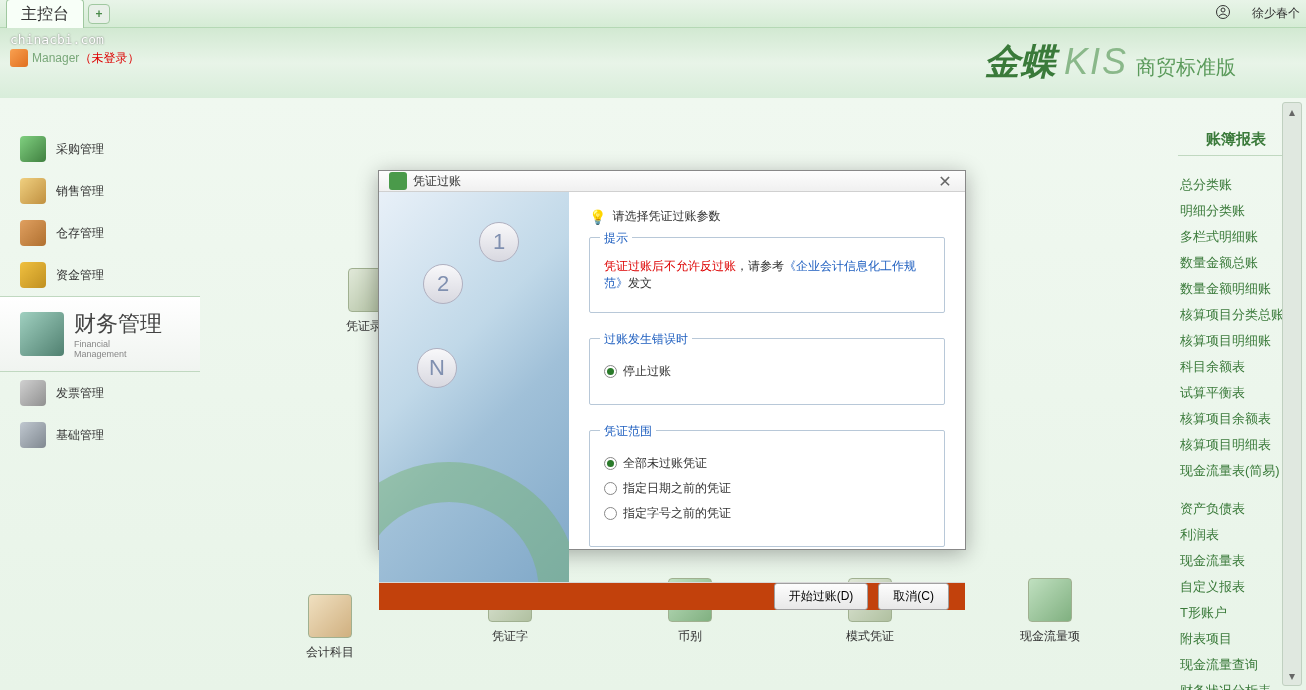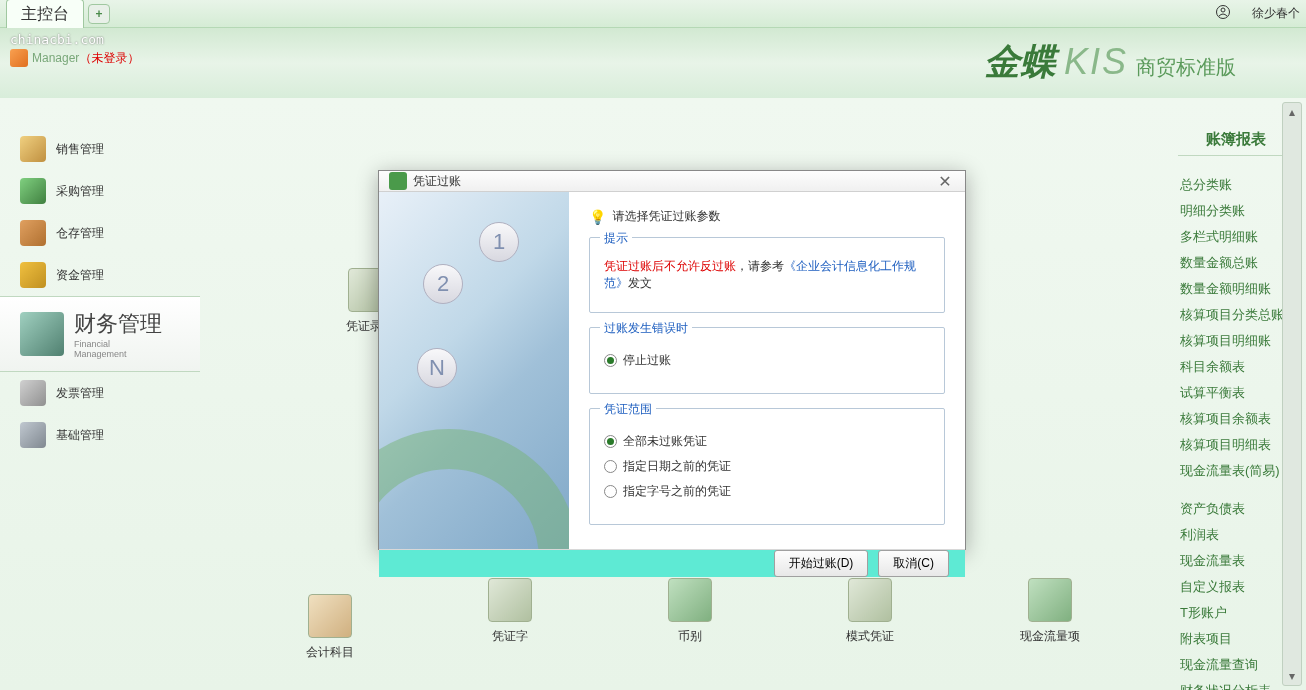--- a/index.html
+++ b/index.html
@@ -44,28 +44,28 @@
 .dlg-title { height: 30px; background: linear-gradient(to bottom, #fdfdfd, #f0f0f0); border-bottom: 1px solid #d0d0d0; display: flex; align-items: center; padding: 0 10px; }
 .dlg-title .dicon { width: 18px; height: 18px; background: #4a9a4a; border-radius: 3px; margin-right: 6px; }
 .dlg-close { margin-left: auto; width: 20px; height: 20px; display: flex; align-items: center; justify-content: center; font-size: 16px; color: #666; cursor: pointer; }
 .dlg-body { flex: 1; display: flex; }
 .dlg-left { width: 190px; position: relative; background: linear-gradient(135deg, #e8f0f8 0%, #c0d8e8 40%, #a0c0d8 60%, #80a8c8 100%); overflow: hidden; }
 .dlg-left .swoosh { position: absolute; width: 260px; height: 260px; border-radius: 50%; border: 40px solid rgba(120,180,120,0.5); bottom: -140px; left: -60px; }
 .step-circle { position: absolute; width: 40px; height: 40px; border-radius: 50%; background: linear-gradient(to bottom, #f8f8fa, #d8d8e0); border: 1px solid #b0b0c0; display: flex; align-items: center; justify-content: center; font-size: 22px; color: #8090b0; }
 .dlg-right { flex: 1; padding: 16px 20px 10px 20px; }
 .prompt { display: flex; align-items: center; gap: 6px; margin-bottom: 12px; }
 .bulb { color: #c0a020; font-size: 14px; }
-.fieldset { border: 1px solid #b8c8d8; border-radius: 2px; padding: 20px 14px; margin-bottom: 14px; position: relative; }
+.fieldset { border: 1px solid #b8c8d8; border-radius: 2px; padding: 20px 14px; margin-bottom: 25px; position: relative; }
 .fieldset .legend { position: absolute; top: -8px; left: 10px; background: #fff; padding: 0 4px; color: #2060c0; font-size: 12px; }
 .hint-red { color: #d00; }
 .hint-link { color: #2060c0; cursor: pointer; }
 .radio-row { display: flex; align-items: center; gap: 6px; padding: 4px 0; }
 .radio { width: 13px; height: 13px; border: 1px solid #888; border-radius: 50%; display: inline-flex; align-items: center; justify-content: center; }
 .radio.checked::after { content: ""; width: 7px; height: 7px; background: #2a7a2a; border-radius: 50%; }
-.dlg-footer { height: 44px; border-top: 1px solid #d8d8d8; display: flex; align-items: center; justify-content: flex-end; gap: 10px; padding: 0 16px; background: #5eead4; }
+.dlg-footer { height: 44px; border-top: 1px solid #d8d8d8; display: flex; align-items: center; justify-content: flex-end; gap: 10px; padding: 0 16px; background: #c2410c; }
 .btn { padding: 4px 14px; border: 1px solid #a0a0a0; border-radius: 3px; background: linear-gradient(to bottom, #fdfdfd, #e8e8e8); cursor: pointer; font-size: 12px; }
 </style>
 </head>
 <body>
 
 <div class="topbar">
   <div class="tab-console">主控台</div>
   <div class="tab-plus">+</div>
   <div class="topbar-right">
     <span class="user-icon">
@@ -90,26 +90,26 @@
     <span class="brand-cn">金蝶</span>
     <span class="brand-en">KIS</span>
     <span class="brand-sub">商贸标准版</span>
   </div>
 </div>
 
 <div class="main">
 
   <div class="sidebar">
     <div class="sidebar-item">
+        <div class="sicon" style="background:linear-gradient(135deg,#80d080,#408040)"></div>
+        <span class="lbl-cn">采购管理</span>
+      </div>
+    <div class="sidebar-item">
         <div class="sicon" style="background:linear-gradient(135deg,#f0d080,#c09040)"></div>
         <span class="lbl-cn">销售管理</span>
-      </div>
-    <div class="sidebar-item">
-        <div class="sicon" style="background:linear-gradient(135deg,#80d080,#408040)"></div>
-        <span class="lbl-cn">采购管理</span>
       </div>
     <div class="sidebar-item">
         <div class="sicon" style="background:linear-gradient(135deg,#e0a060,#b07030)"></div>
         <span class="lbl-cn">仓存管理</span>
       </div>
     <div class="sidebar-item">
         <div class="sicon" style="background:linear-gradient(135deg,#f0c040,#c09020)"></div>
         <span class="lbl-cn">资金管理</span>
       </div>
     <div class="sidebar-item active">

